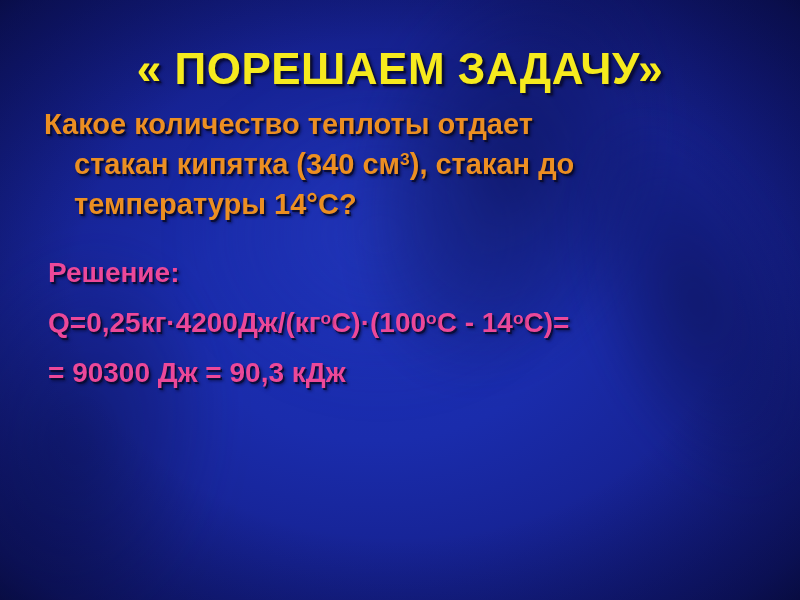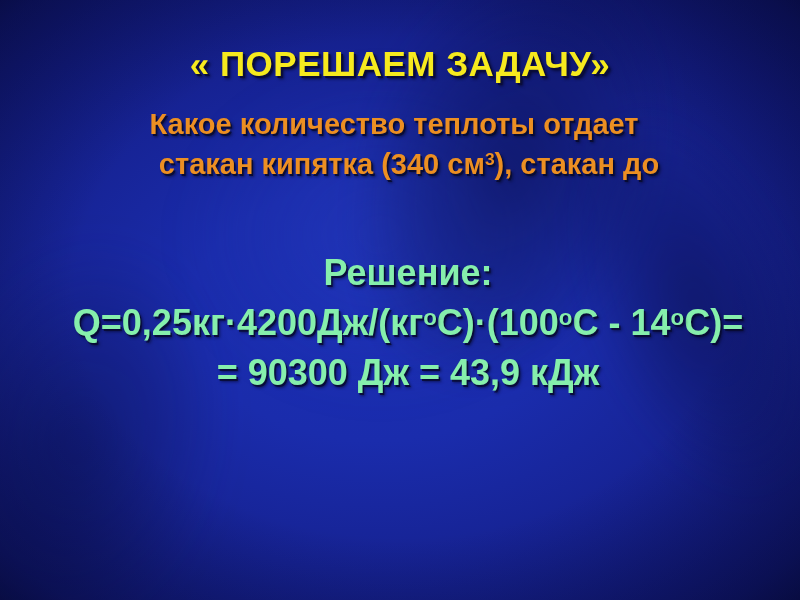--- a/index.html
+++ b/index.html
@@ -73,59 +73,57 @@
   .content {
     position: absolute;
     inset: 0;
   }
 
   .slide-title {
     position: absolute;
     left: 0; top: 44px;
     width: 800px;
     text-align: center;
-    font-size: 35px;
+    font-size: 44px;
     font-weight: bold;
     letter-spacing: 0.5px;
     color: #F6EA1E;
     text-shadow:
       2px 2px 0 #0A0C3A,
       3px 3px 3px rgba(4,6,32,0.75);
     white-space: nowrap;
   }
 
   .problem {
     position: absolute;
     left: 44px; top: 104px;
     width: 700px;
     color: #EC8F22;
     font-size: 29px;
     font-weight: bold;
     line-height: 40px;
     text-shadow:
       1.5px 1.5px 0 rgba(8,10,46,0.85),
       2.5px 2.5px 3px rgba(4,6,32,0.6);
-    text-align: center;
   }
   .problem .ind { display: block; }
   .problem .ind + .ind { padding-left: 30px; }
 
   .solution {
     position: absolute;
     left: 48px; top: 248px;
     width: 720px;
-    color: #86efac;
-    font-size: 36px;
+    color: #ec4899;
+    font-size: 28px;
     font-weight: bold;
     line-height: 50px;
     text-shadow:
       1.5px 1.5px 0 rgba(8,10,46,0.8),
       2.5px 2.5px 3px rgba(4,6,32,0.55);
     white-space: nowrap;
-    text-align: center;
   }
   .solution .line { display: block; }
 
   sup {
     font-size: 0.6em;
     vertical-align: baseline;
     position: relative;
     top: -0.52em;
     line-height: 0;
   }
@@ -149,28 +147,29 @@
   <div class="bg-swirl-c"></div>
   <div class="bg-vignette"></div>
 
   <div class="content">
 
     <div class="slide-title">« ПОРЕШАЕМ ЗАДАЧУ»</div>
 
     <div class="problem">
       <span class="ind"><span>Какое количество теплоты отдает</span></span>
       <span class="ind"><span>стакан кипятка (340 см</span><sup>3</sup><span>), стакан до</span></span>
+      <span class="ind"><span>температуры 14</span><span>°</span><span>C?</span></span>
     </div>
 
     <div class="solution">
 
       <span class="line">Решение:</span>
 
 
 
       <span class="line"><span>Q=0,25кг·4200Дж/(кг</span><span class="deg-o">o</span><span>С)·(100</span><span class="deg-o">o</span><span>С - 14</span><span class="deg-o">o</span><span>С)=</span></span>
 
-      <span class="line">= 90300 Дж = 43,9 кДж</span>
+      <span class="line">= 90300 Дж = 90,3 кДж</span>
 
     </div>
 
   </div>
 </div>
 
 </body></html>

